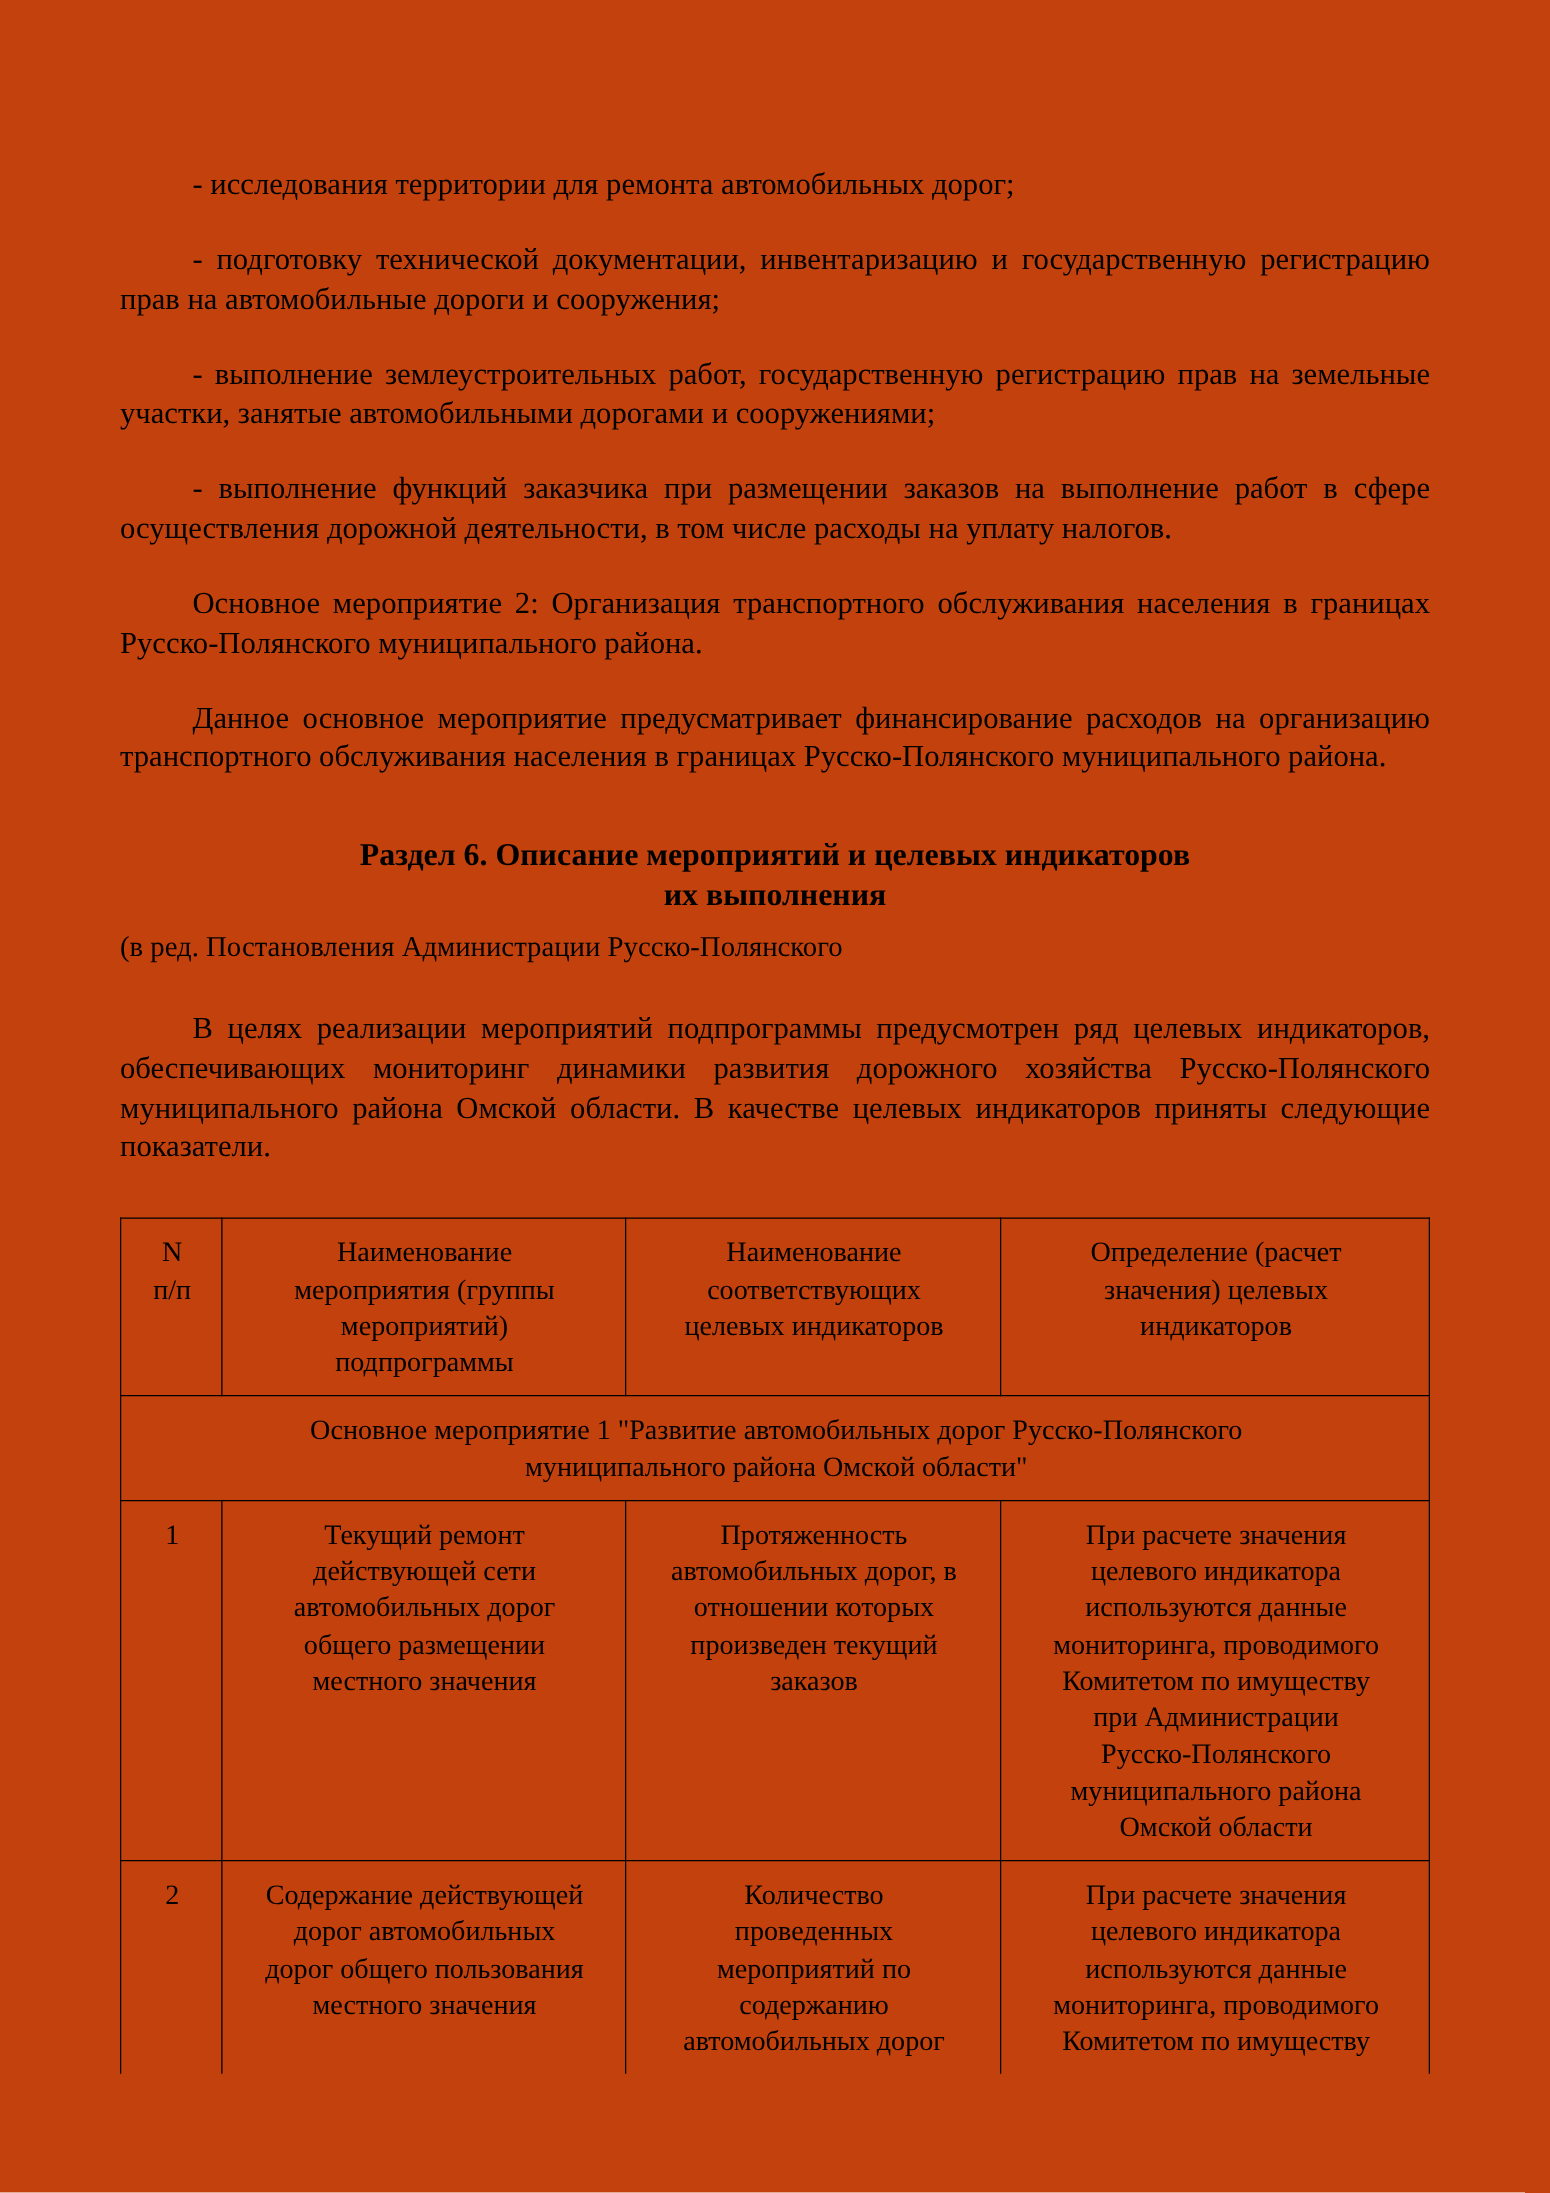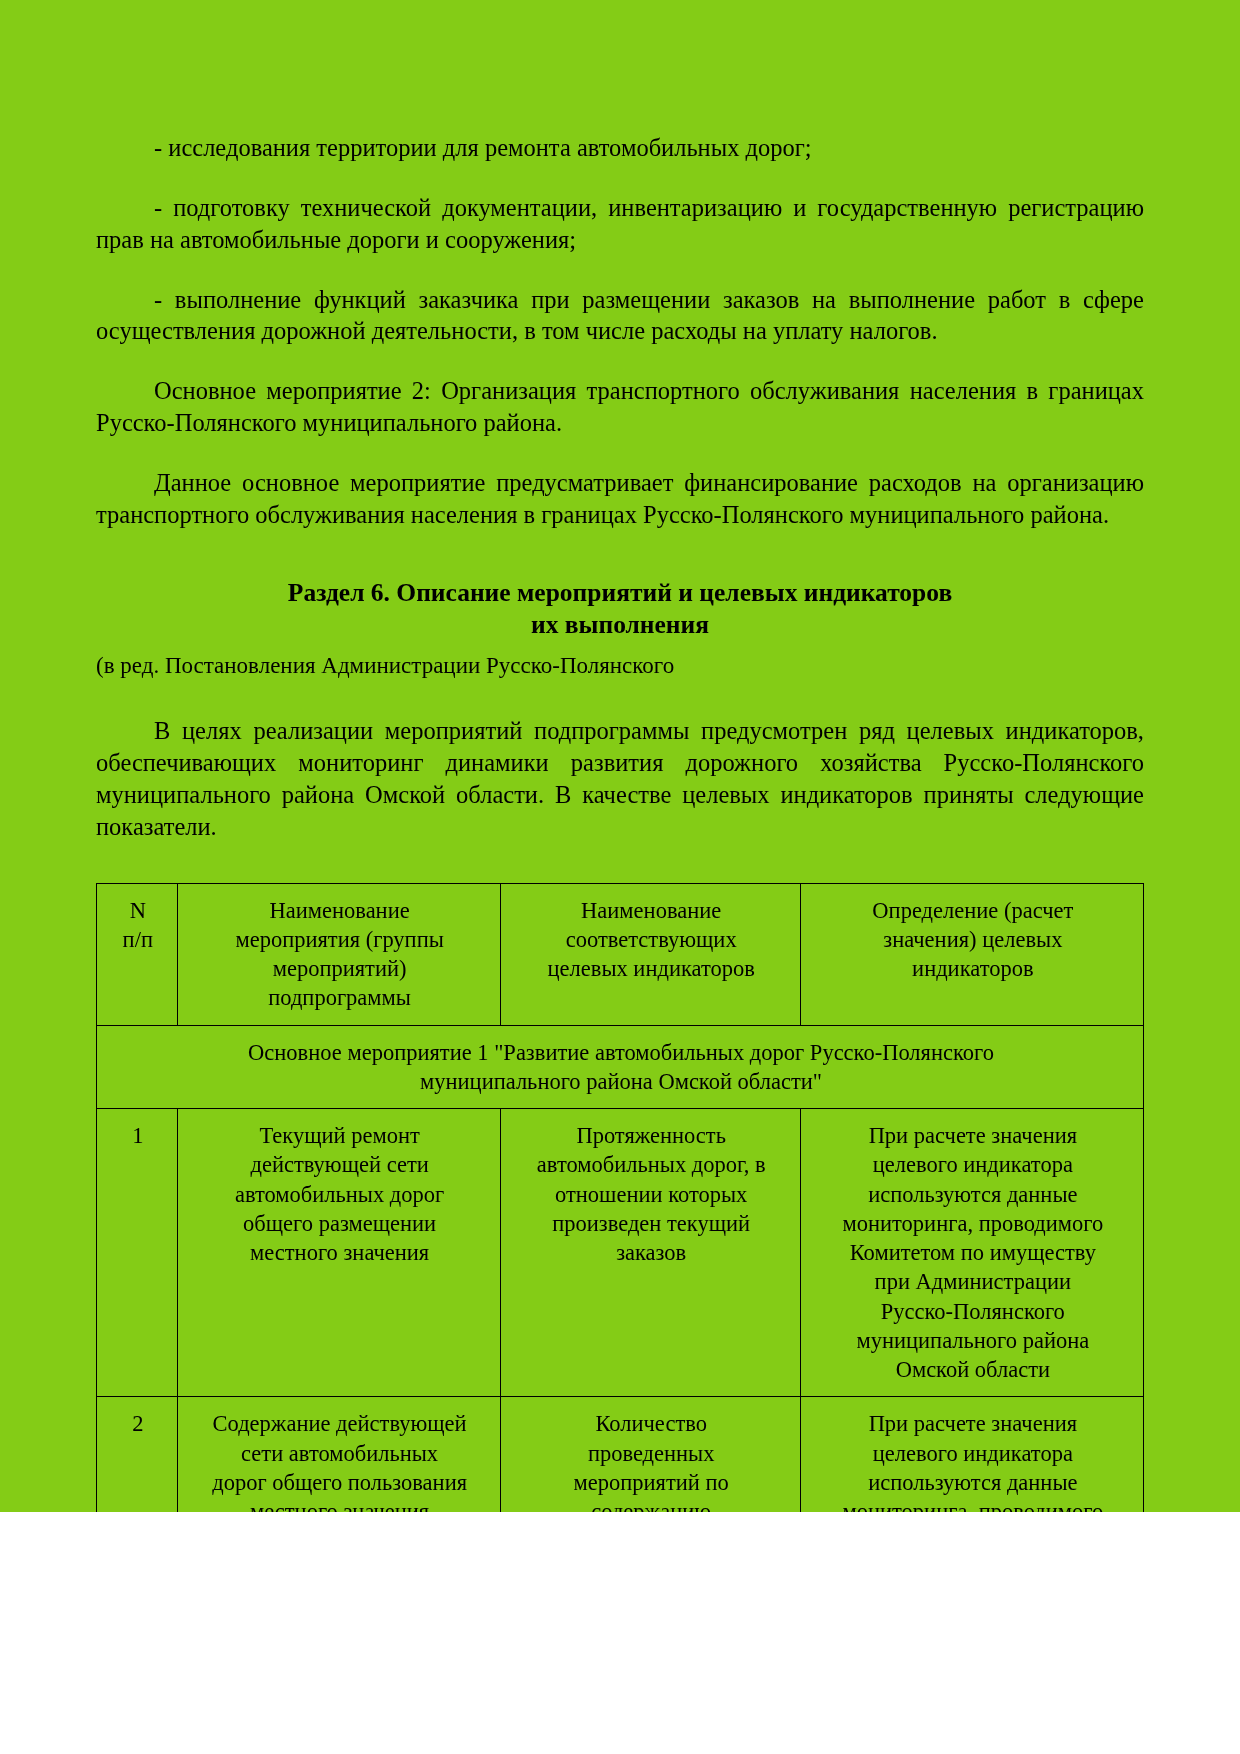--- a/index.html
+++ b/index.html
@@ -7,22 +7,22 @@
     padding: 0;
     background: #ffffff;
   }
   body {
     font-family: "Liberation Serif", "DejaVu Serif", serif;
     color: #000000;
   }
   .page {
     position: relative;
     width: 1240px;
-    height: 1512px;
-    background: #84cc16;
+    height: 1754px;
+    background: #c2410c;
     box-sizing: border-box;
     padding: 132px 96px 0 96px;
     overflow: hidden;
   }
   .body-text {
     font-size: 24.5px;
     line-height: 1.30;
     text-align: justify;
     text-indent: 58px;
     margin: 0 0 28px 0;
@@ -92,20 +92,21 @@
     border-bottom: none;
   }
 </style>
 </head>
 <body>
 
 <div class="page">
 
   <p class="body-text">- исследования территории для ремонта автомобильных дорог;</p>
   <p class="body-text">- подготовку технической документации, инвентаризацию и государственную регистрацию прав на автомобильные дороги и сооружения;</p>
+  <p class="body-text">- выполнение землеустроительных работ, государственную регистрацию прав на земельные участки, занятые автомобильными дорогами и сооружениями;</p>
   <p class="body-text">- выполнение функций заказчика при размещении заказов на выполнение работ в сфере осуществления дорожной деятельности, в том числе расходы на уплату налогов.</p>
   <p class="body-text">Основное мероприятие 2: Организация транспортного обслуживания населения в границах Русско-Полянского муниципального района.</p>
   <p class="body-text">Данное основное мероприятие предусматривает финансирование расходов на организацию транспортного обслуживания населения в границах Русско-Полянского муниципального района.</p>
 
   <h2 class="section-title">
     <span class="line1">Раздел 6. Описание мероприятий и целевых индикаторов</span>
     <span class="line2">их выполнения</span>
   </h2>
 
   <p class="edit-note">
@@ -172,21 +173,21 @@
           <span class="tl">Русско-Полянского</span>
           <span class="tl">муниципального района</span>
           <span class="tl">Омской области</span>
         </td>
       </tr>
 
       <tr class="row-clipped">
         <td class="col-n cell-num">2</td>
         <td class="col-name cell">
           <span class="tl">Содержание действующей</span>
-          <span class="tl">сети автомобильных</span>
+          <span class="tl">дорог автомобильных</span>
           <span class="tl">дорог общего пользования</span>
           <span class="tl">местного значения</span>
         </td>
         <td class="col-ind cell">
           <span class="tl">Количество</span>
           <span class="tl">проведенных</span>
           <span class="tl">мероприятий по</span>
           <span class="tl">содержанию</span>
           <span class="tl">автомобильных дорог</span>
         </td>

